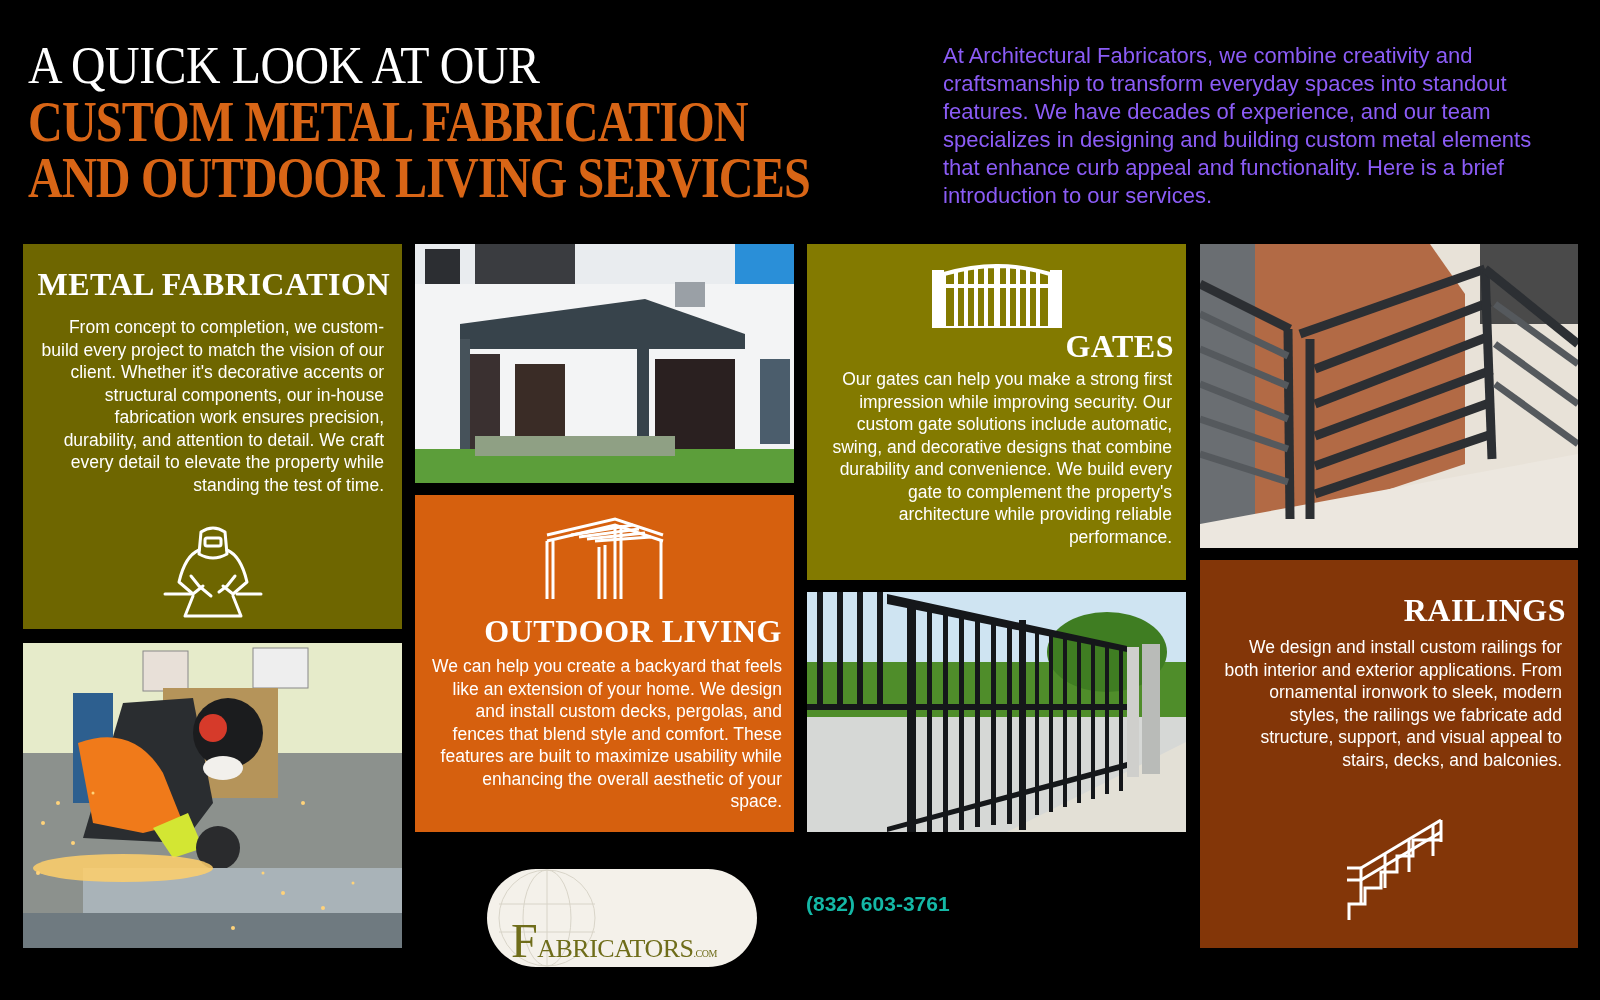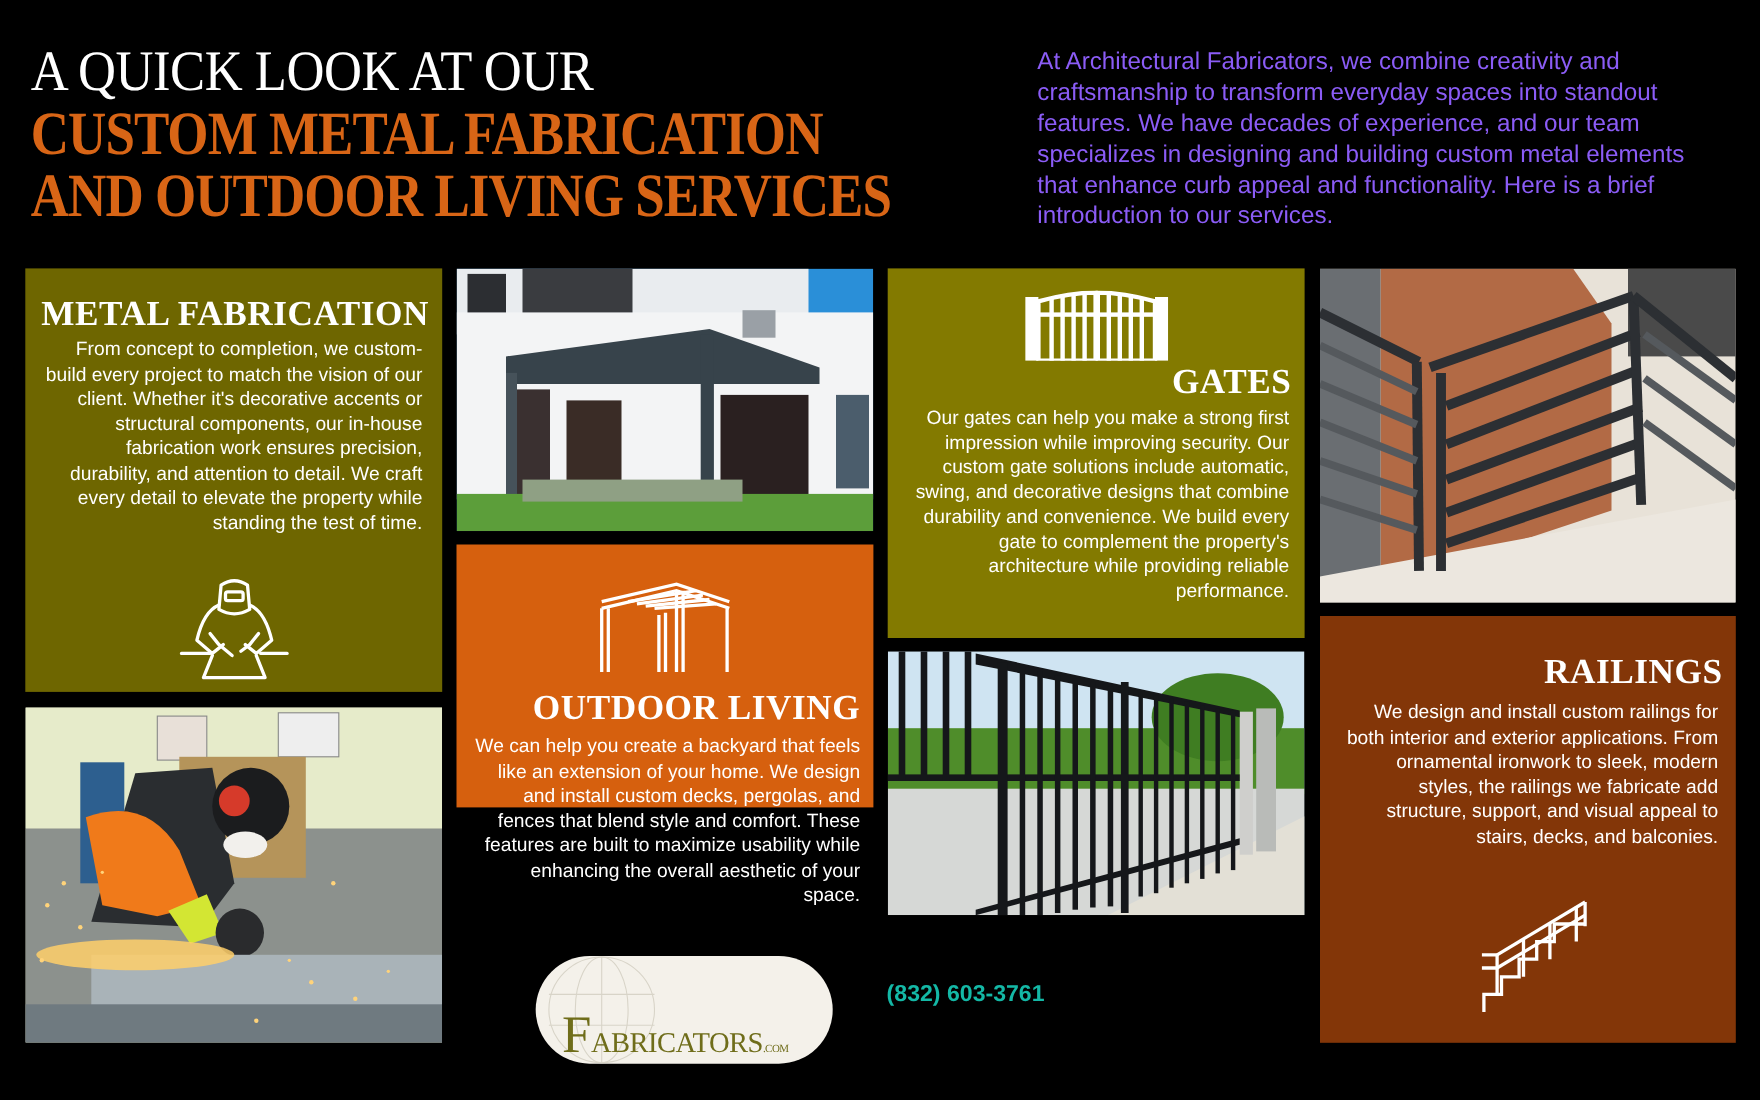--- a/index.html
+++ b/index.html
@@ -39,21 +39,21 @@
 
 <div class="abs title">
   <div class="l1">A QUICK LOOK AT OUR</div>
   <div class="l2">CUSTOM METAL FABRICATION</div>
   <div class="l3">AND OUTDOOR LIVING SERVICES</div>
 </div>
 <div class="abs intro">At Architectural Fabricators, we combine creativity and craftsmanship to transform everyday spaces into standout features. We have decades of experience, and our team specializes in designing and building custom metal elements that enhance curb appeal and functionality. Here is a brief introduction to our services.</div>
 
 <div class="abs card olive" style="left:23px; top:244px; width:379px; height:385px; padding-top:22px;">
   <h2>METAL FABRICATION</h2>
-  <p style="margin-top:4px; padding: 0 6px;">From concept to completion, we custom-build every project to match the vision of our client. Whether it's decorative accents or structural components, our in-house fabrication work ensures precision, durability, and attention to detail. We craft every detail to elevate the property while standing the test of time.</p>
+  <p style="margin-top:14px; padding: 0 6px;">From concept to completion, we custom-build every project to match the vision of our client. Whether it's decorative accents or structural components, our in-house fabrication work ensures precision, durability, and attention to detail. We craft every detail to elevate the property while standing the test of time.</p>
   <div style="position:absolute; left:140px; top:280px; width:100px; height:96px;">
     <svg width="100" height="96" viewBox="0 0 100 96" fill="none" stroke="#fff" stroke-width="3" stroke-linecap="round" stroke-linejoin="round">
       <path d="M38 8 Q50 0 62 8 L64 30 Q50 38 36 30 Z"></path>
       <rect x="42" y="14" width="16" height="8" rx="2"></rect>
       <path d="M36 26 Q22 32 16 58 L30 70 L40 62"></path>
       <path d="M64 26 Q78 32 84 58 L70 70 L60 62"></path>
       <path d="M28 52 L36 62 L48 72"></path>
       <path d="M72 52 L64 62 L56 68"></path>
       <line x1="2" y1="70" x2="28" y2="70"></line>
       <line x1="74" y1="70" x2="98" y2="70"></line>
@@ -75,21 +75,21 @@
     <rect x="222" y="60" width="12" height="150" fill="#37434b"></rect>
     <rect x="100" y="120" width="50" height="90" fill="#3a2c26"></rect>
     <rect x="240" y="115" width="80" height="100" fill="#2a2020"></rect>
     <rect x="345" y="115" width="30" height="85" fill="#4b5d6c"></rect>
     <rect x="55" y="110" width="30" height="100" fill="#3a3030"></rect>
     <rect x="0" y="205" width="379" height="34" fill="#5c9e3a"></rect>
     <rect x="60" y="192" width="200" height="20" fill="#8fa084"></rect>
   </svg>
 </div>
 
-<div class="abs card orange" style="left:415px; top:495px; width:379px; height:239px; padding-top:34px;">
+<div class="abs card orange" style="left:415px; top:495px; width:379px; height:337px; padding-top:22px;">
   <div style="margin:0 auto; width:124px; height:84px;">
     <svg width="124" height="84" viewBox="0 0 124 84" fill="none" stroke="#fff" stroke-width="3">
       <path d="M4 18 L72 2 L120 18"></path>
       <path d="M4 24 L72 8 L120 24"></path>
       <line x1="28" y1="18" x2="90" y2="8"></line>
       <line x1="36" y1="20" x2="96" y2="12"></line>
       <line x1="44" y1="22" x2="102" y2="16"></line>
       <line x1="52" y1="24" x2="108" y2="20"></line>
       <line x1="4" y1="24" x2="4" y2="82"></line>
       <line x1="10" y1="24" x2="10" y2="82"></line>

